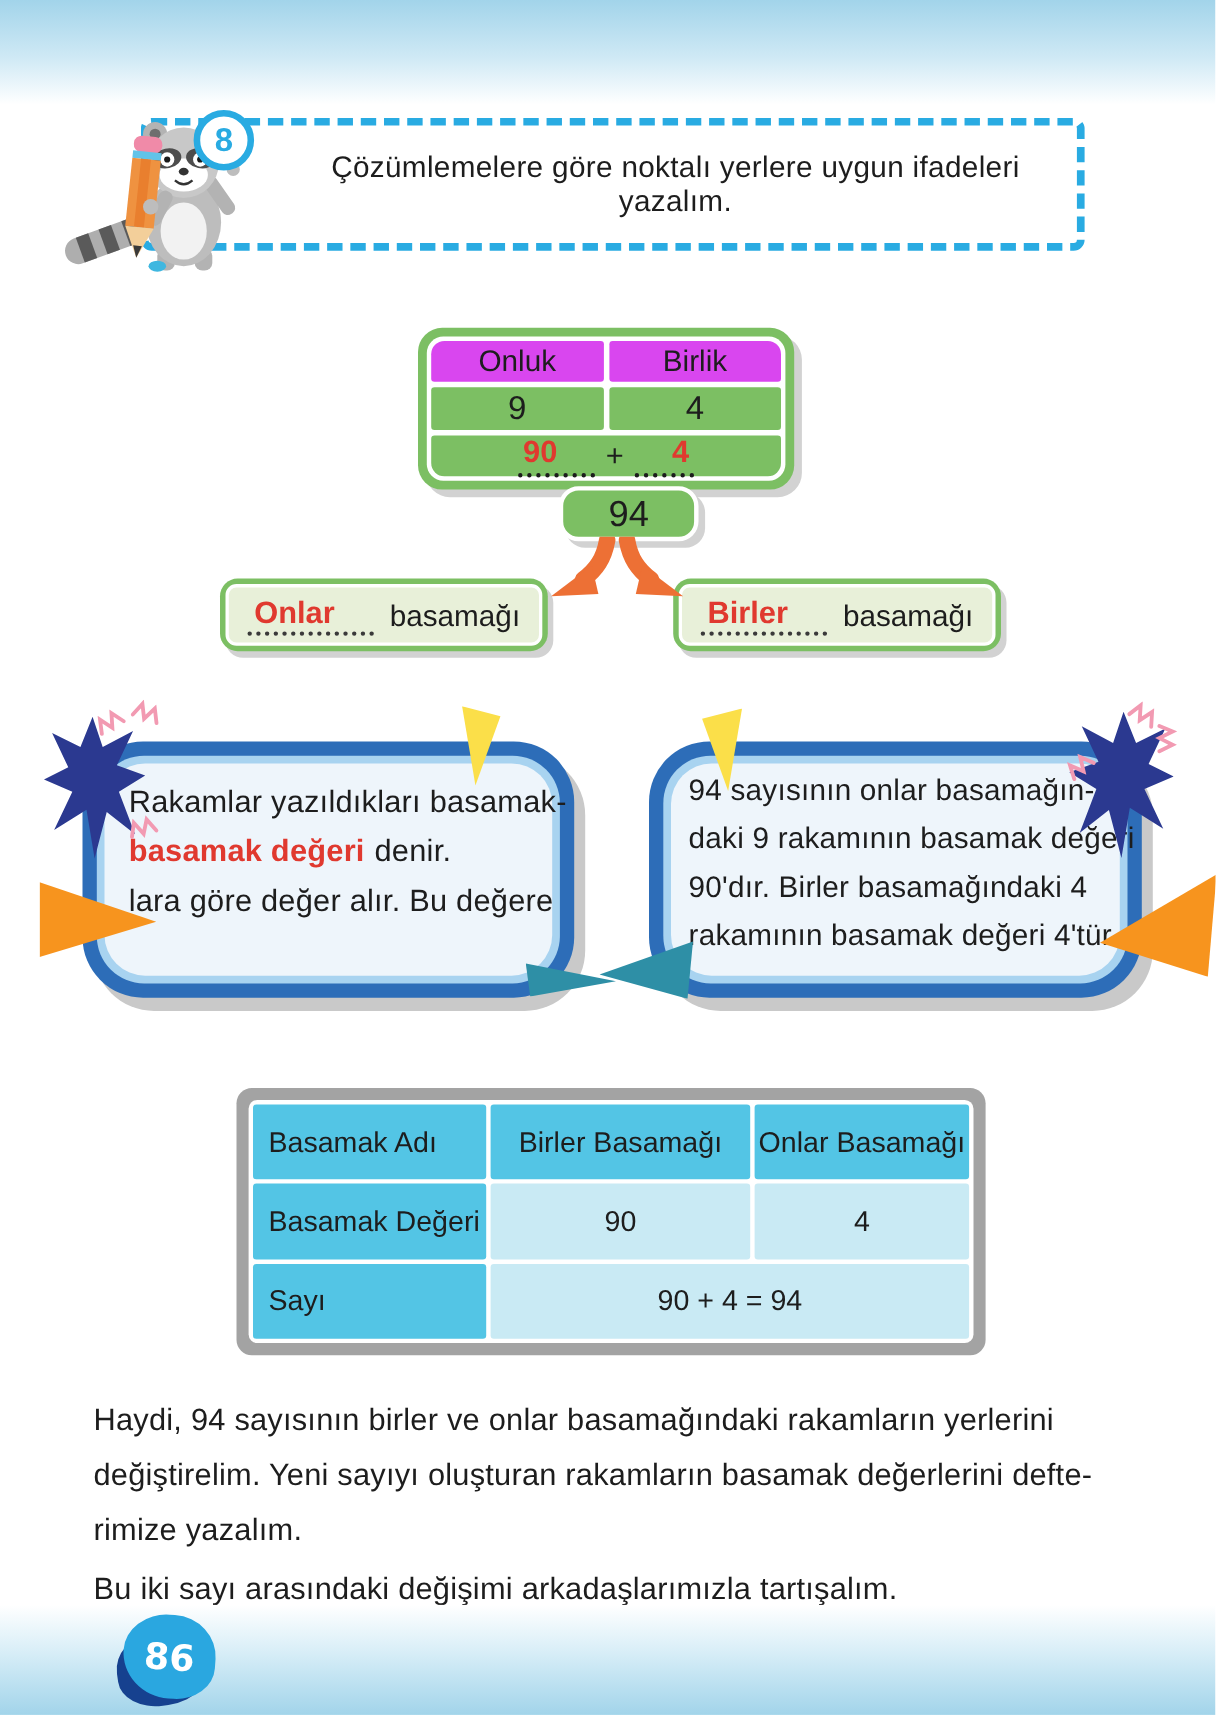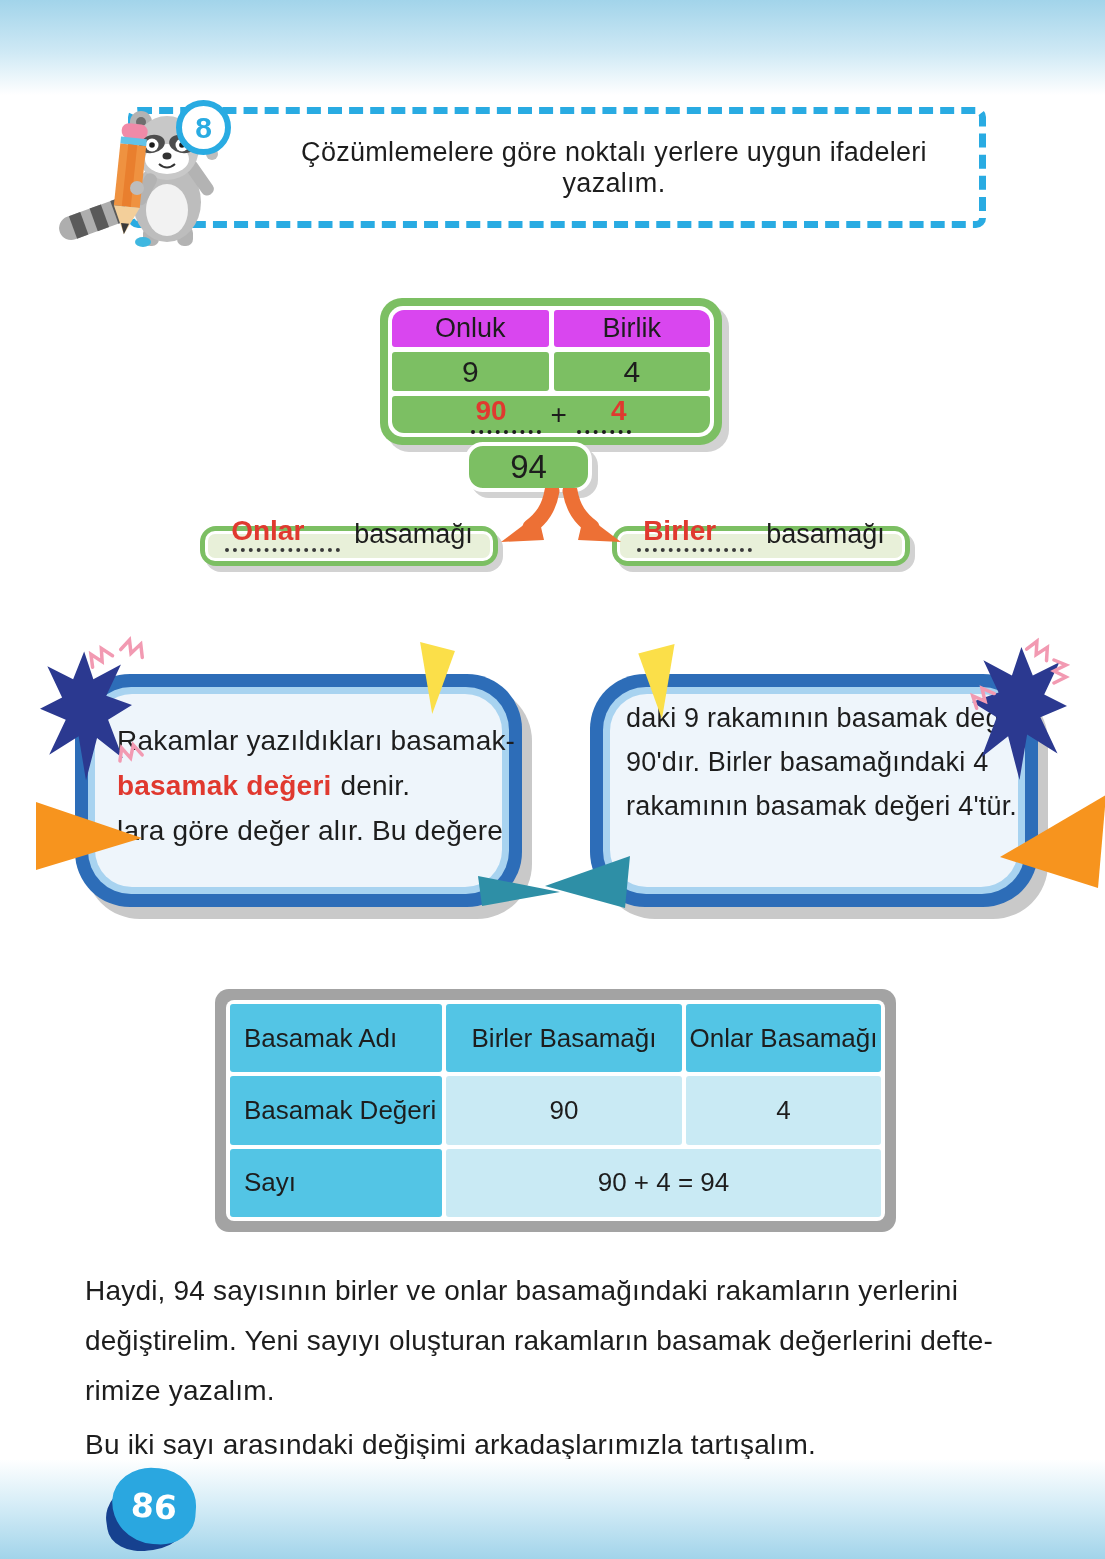--- a/index.html
+++ b/index.html
@@ -37,43 +37,43 @@
   .cell.head { background:#d946ef; height:37px; font-size:27px; }
   .cell.tl { border-radius:12px 3px 3px 3px; }
   .cell.tr { border-radius:3px 12px 3px 3px; }
   .cell.body { background:#7cbf63; height:39px; font-size:30px; border-radius:3px; }
   .cell.span2 { grid-column:1/3; height:37px; font-size:28px;
     border-radius:3px 3px 12px 12px; }
   .blank-r { border-bottom:4px dotted #1c1c1c; padding:0 34px 3px 4px; }
   .blank-l { border-bottom:4px dotted #1c1c1c; padding:0 4px 3px 34px; }
   .red { color:#e0392f; font-weight:bold; }
   .plus { margin:0 10px; font-size:28px; }
-  .result { left:465px; top:442px; width:127px; height:50px; background:#7cbf63;
+  .result { left:508px; top:442px; width:127px; height:50px; background:#7cbf63;
     border:4px solid #fff; border-radius:18px; box-shadow:6px 6px 0 #d2d2d2;
     display:flex; align-items:center; justify-content:center; font-size:33px; z-index:2; }
   .arrows { left:496px; top:488px; z-index:3; }
 
   
-  .place-label { top:526px; width:298px; height:40px; background:#7cbf63;
+  .place-label { top:526px; width:298px; height:66px; background:#7cbf63;
     border-radius:16px; padding:5px; box-shadow:5px 6px 0 #d2d2d2; z-index:1; }
   .pl-left { left:200px; } .pl-right { left:612px; }
   .place-label-inner { height:100%; background:#e8f0d9; border:3px solid #fff;
     border-radius:10px; display:flex; align-items:flex-end; justify-content:center;
     gap:14px; padding-bottom:6px; }
   .pl-blank { border-bottom:4px dotted #3a3a3a; padding:0 36px 1px 6px; font-size:28px; }
   .pl-suffix { font-size:27px; padding-bottom:2px; }
 
   
   .bubble { top:674px; width:447px; height:233px; background:#2d6db8;
     border-radius:55px; box-shadow:10px 12px 0 #c9c9c9; z-index:1; }
   .b-left { left:75px; } .b-right { left:590px; width:448px; }
   .ring { position:absolute; inset:13px; background:#a8d3f0; border-radius:43px; }
   .fill { position:absolute; inset:20px; background:#eef5fb; border-radius:37px; }
   .btext { position:absolute; font-size:28px; line-height:45px; letter-spacing:.2px; }
-  .b-left .btext { left:42px; top:44px; }
+  .b-left .btext { left:42px; top:32px; }
   .b-right .btext { left:36px; top:22px; font-size:27px; line-height:44px; }
   .rest { margin-left:9px; }
   .dec { position:absolute; z-index:4; }
 
   
   .vtable { left:215px; top:989px; width:681px; height:243px; background:#a3a3a3;
     border-radius:14px; padding:11px; z-index:1; }
   .vtable-inner { width:100%; height:100%; background:#fff; border-radius:8px;
     padding:4px; display:grid; grid-template-columns:212px 236px 1fr;
     grid-template-rows:1fr 1fr 1fr; gap:4px; }
@@ -189,20 +189,21 @@
     <div class="btext">
       <div>Rakamlar yazıldıkları basamak-</div>
       <div><span class="red">basamak değeri</span><span class="rest">denir.</span></div>
       <div>lara göre değer alır. Bu değere</div>
     </div>
   </div>
   <div class="abs bubble b-right">
     <div class="ring"></div>
     <div class="fill"></div>
     <div class="btext">
+      <div>94 sayısının onlar basamağın-</div>
       <div>daki 9 rakamının basamak değeri</div>
       <div>90'dır. Birler basamağındaki 4</div>
       <div>rakamının basamak değeri 4'tür.</div>
     </div>
   </div>
 
   <svg class="dec" style="left:40px;top:650px;transform:scaleX(-1)" width="92" height="132" viewBox="0 0 100 140">
     <polygon points="52,0 64,30 92,16 76,50 100,62 72,74 90,112 58,92 50,140 38,94 10,116 26,74 0,58 28,48 12,14 42,30" fill="#2b3990"></polygon>
   </svg>
   <svg class="dec" style="left:972px;top:646px" width="95" height="135" viewBox="0 0 100 140">

